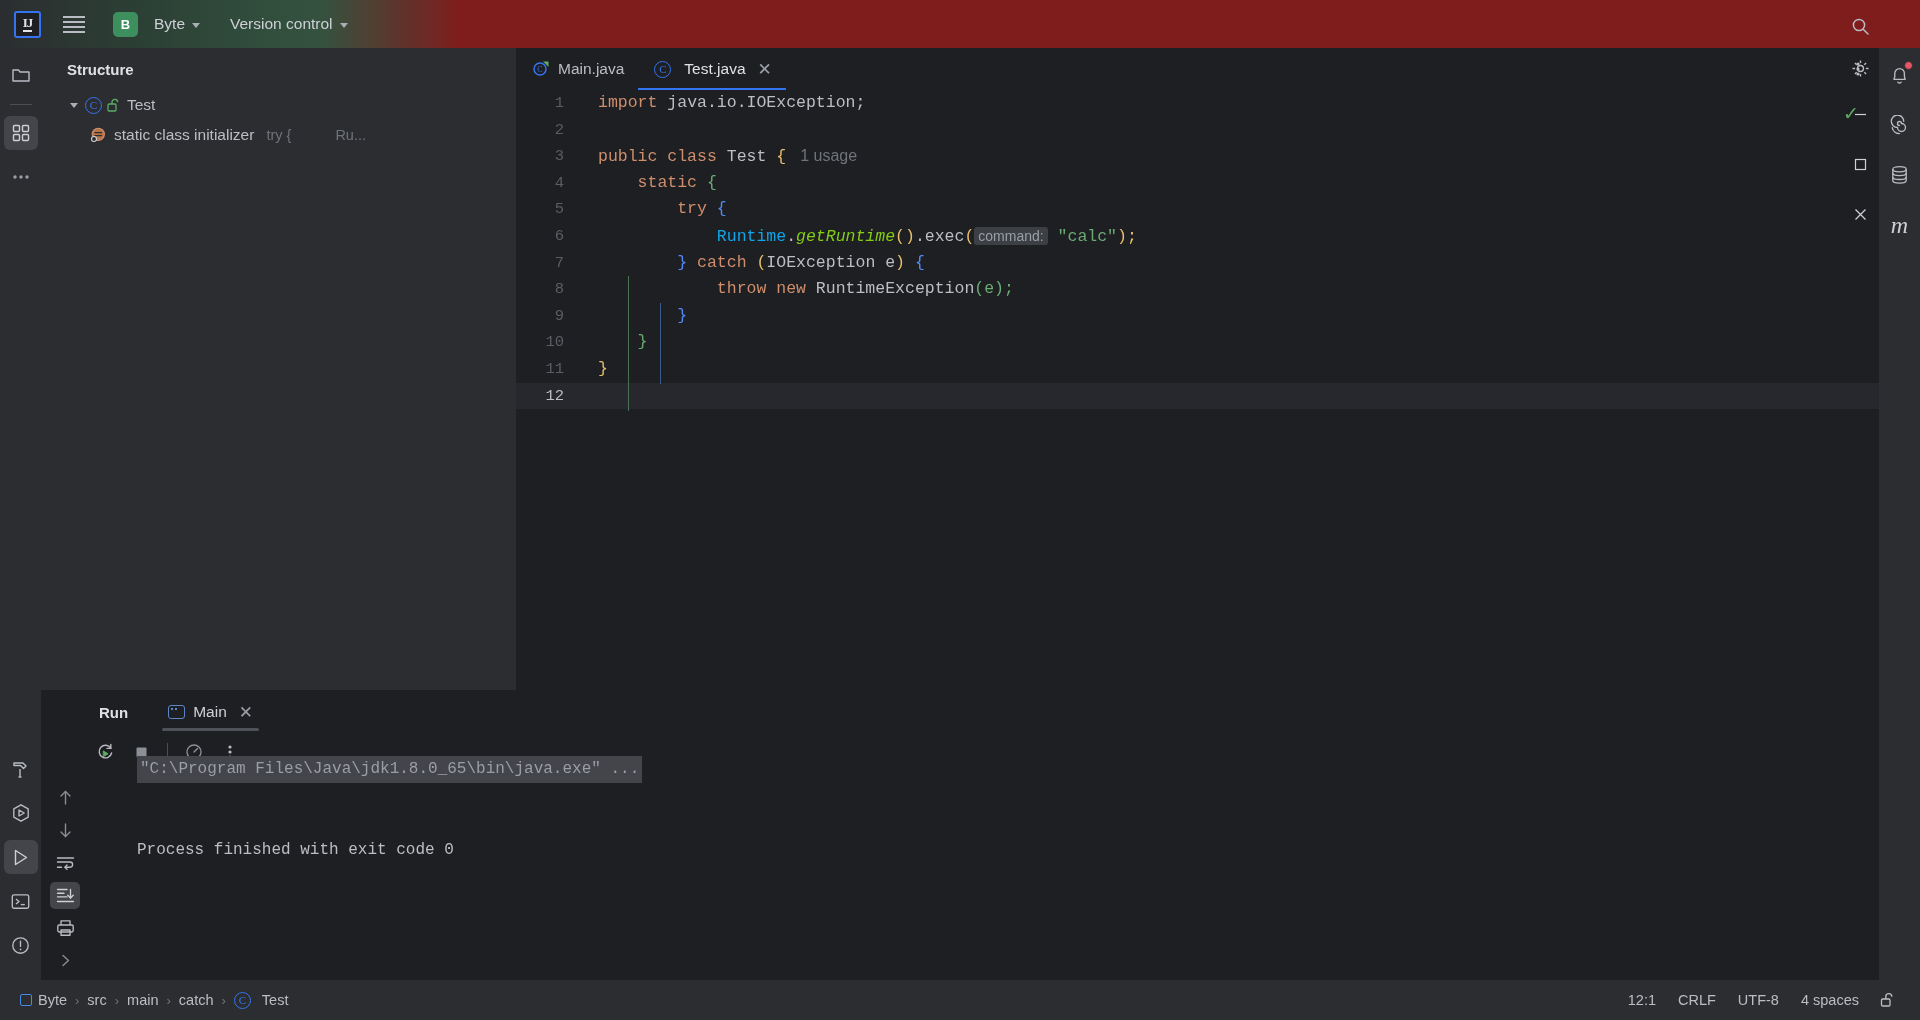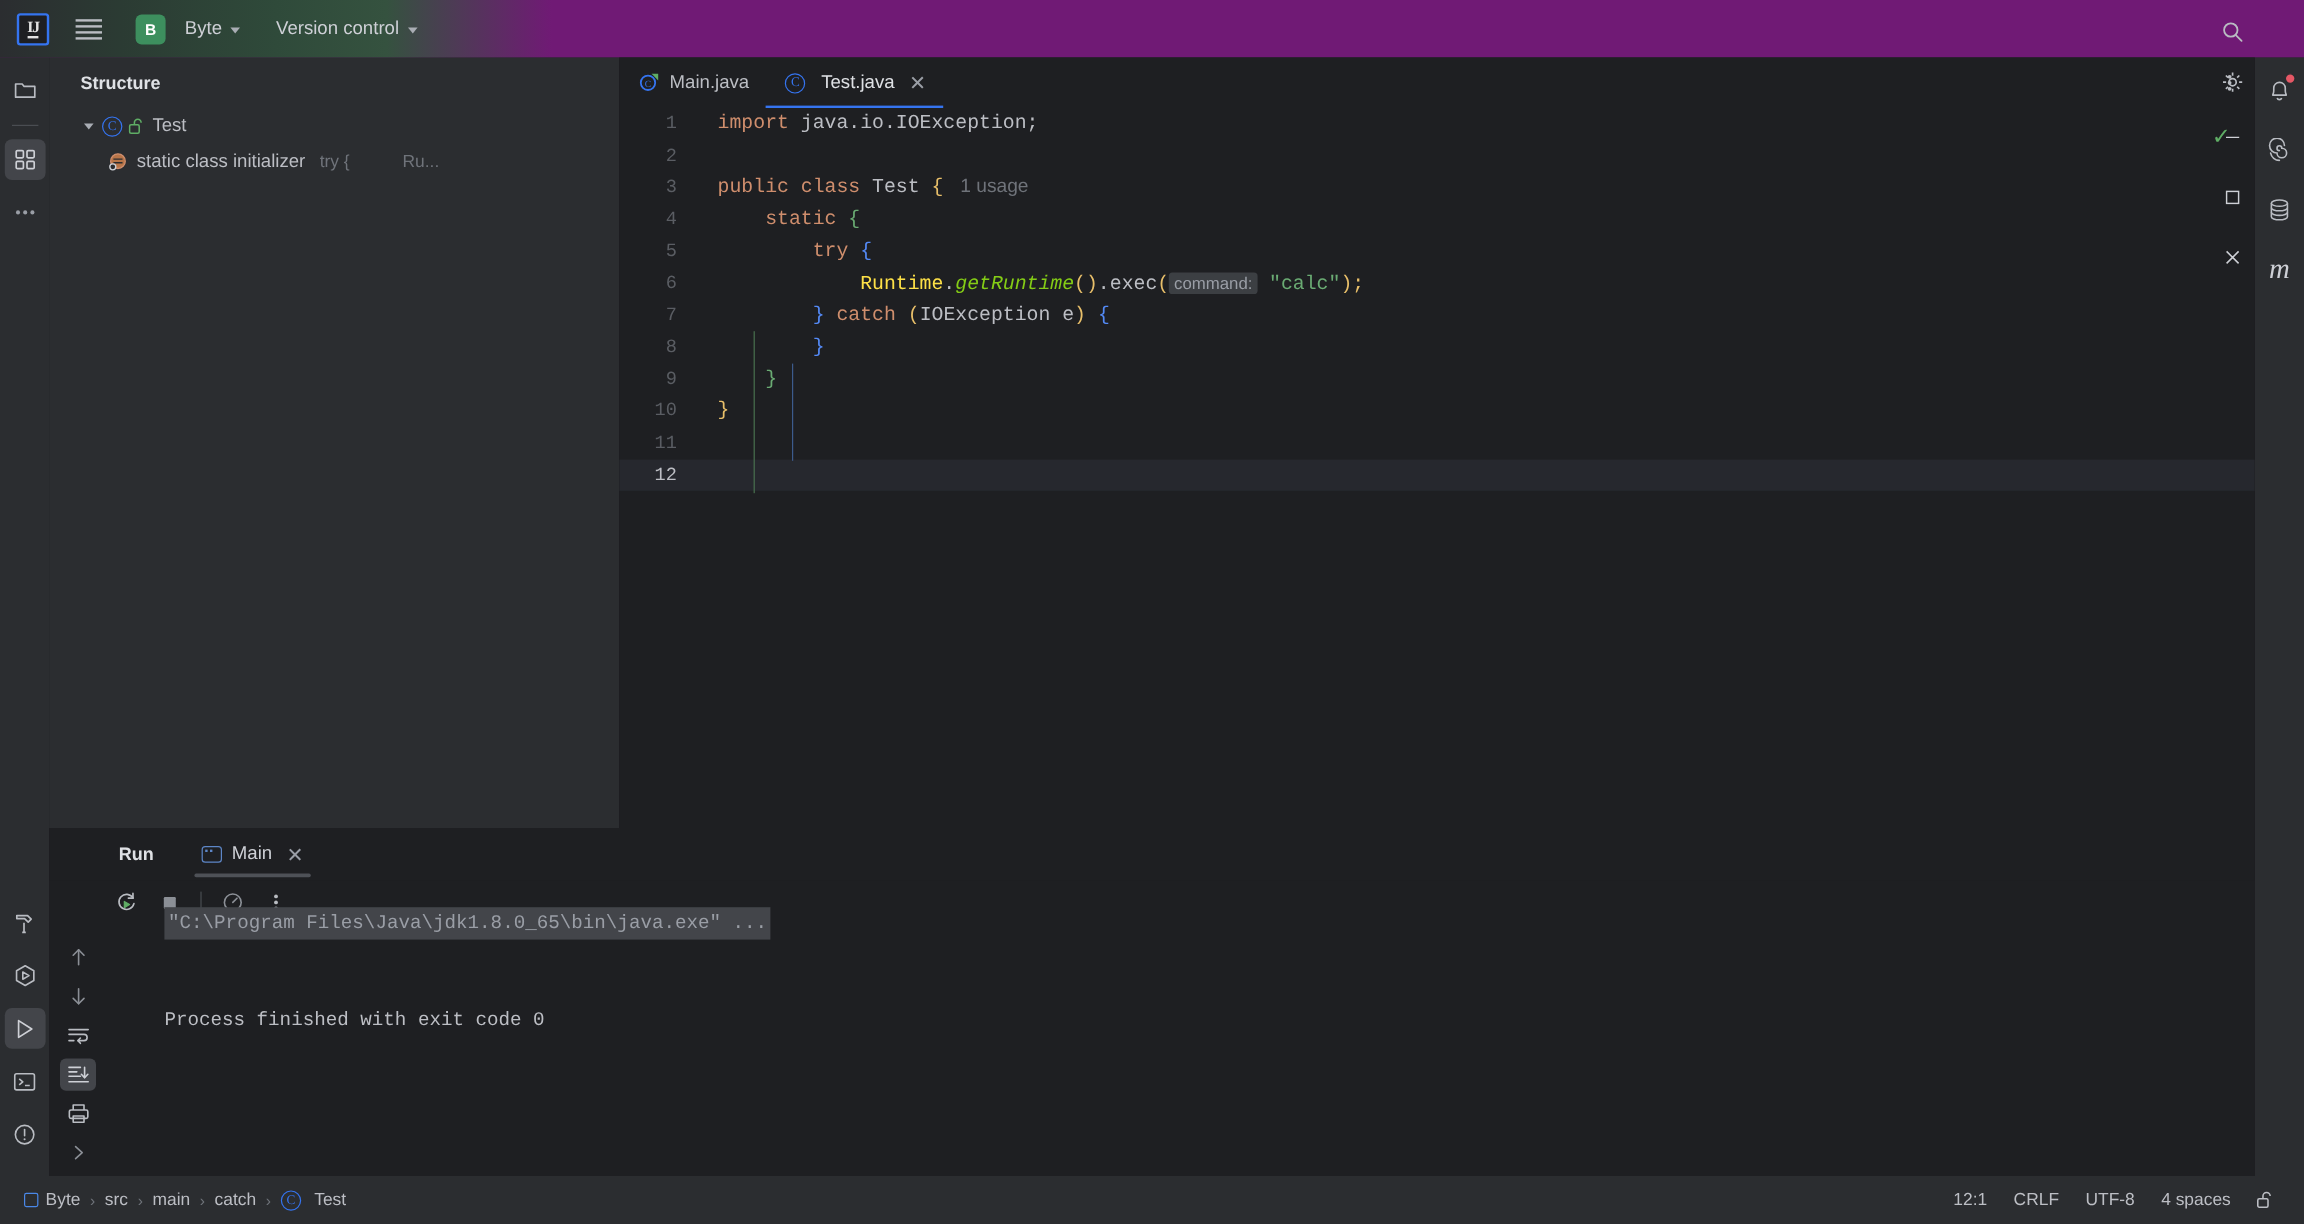--- a/index.html
+++ b/index.html
@@ -9,21 +9,21 @@
     color:#dfe1e5;
     font-family:"Liberation Sans", sans-serif;
     font-size:15.5px;
     -webkit-font-smoothing:antialiased;
   }
   .app { position:relative; width:1920px; height:1020px; }
 
   
   .titlebar {
     position:absolute; left:0; top:0; width:1920px; height:48px;
-    background:#701a75; display:flex; align-items:center;
+    background:#7f1d1d; display:flex; align-items:center;
   }
   .tb-grad {
     position:absolute; left:0; top:0; width:460px; height:48px;
     background:linear-gradient(90deg,#2b2d30 0%, #2b3b33 22%, #2f4a3a 50%, #35523f 70%, rgba(45,62,50,0) 100%);
     pointer-events:none;
   }
   .tb-left { position:relative; display:flex; align-items:center; gap:0; padding-left:8px; z-index:2;}
   .ij-logo {
     width:27px; height:27px; margin-left:6px; margin-right:16px;
     border:2px solid #3574f0; border-radius:3px; background:#1e1f22;
@@ -118,21 +118,21 @@
   .cl { height:26.6px; line-height:26.6px; white-space:pre; padding-left:20px; }
   .gline-cur { position:absolute; left:0; right:0; height:26.6px; background:#26282e; }
   .kw   { color:#cf8e6d; }
   .plain{ color:#bcbec4; }
   .br-y { color:#e8bf6a; }
   .br-g { color:#6aab73; }
   .br-b { color:#548af7; }
   .br-o { color:#e8bf6a; }
   .str  { color:#6aab73; }
   .mth  { color:#84cc16; font-style:italic; }
-  .typ  { color:#fde047;text-align:right; }
+  .typ  { color:#0ea5e9;text-align:right; }
   .usage{ color:#6f737a; font-size:16px; font-family:"Liberation Sans",sans-serif; }
   .param-hint { background:#3c3f43; color:#9a9ea6; font-size:14px; border-radius:3px;
      padding:1px 4px; font-family:"Liberation Sans",sans-serif;}
   .var-g { color:#6aab73; }
   .indent-guide { position:absolute; width:1px; background:#3b3f45; }
   .indent-guide.g { background:#49704f; }
   .indent-guide.b { background:#3c5b8c; }
   .ok-check { position:absolute; right:20px; top:12px; color:#5fad65; font-size:19px;}
 
   
@@ -453,20 +453,21 @@
         <div class="cl"><span class="kw">public class</span><span class="plain"> Test </span><span class="br-y">{</span><span class="usage" style="margin-left:14px;">1 usage</span></div>
 
         <div class="cl">    <span class="kw">static </span><span class="br-g">{</span></div>
 
         <div class="cl">        <span class="kw">try </span><span class="br-b">{</span></div>
 
         <div class="cl">            <span class="typ">Runtime</span><span class="plain">.</span><span class="mth">getRuntime</span><span class="br-y">()</span><span class="plain">.exec</span><span class="br-y">(</span><span class="param-hint">command:</span> <span class="str">"calc"</span><span class="br-y">);</span></div>
 
         <div class="cl">        <span class="br-b">} </span><span class="kw">catch </span><span class="br-o">(</span><span class="plain">IOException e</span><span class="br-o">)</span><span class="br-b"> {</span></div>
 
+        <div class="cl">            <span class="kw">throw </span><span class="kw">new </span><span class="plain">RuntimeException</span><span class="br-g">(</span><span class="var-g">e</span><span class="br-g">);</span></div>
 
         <div class="cl">        <span class="br-b">}</span></div>
 
         <div class="cl">    <span class="br-g">}</span></div>
 
         <div class="cl"><span class="br-y">}</span></div>
 
         <div class="cl"></div>
       </div>
 

